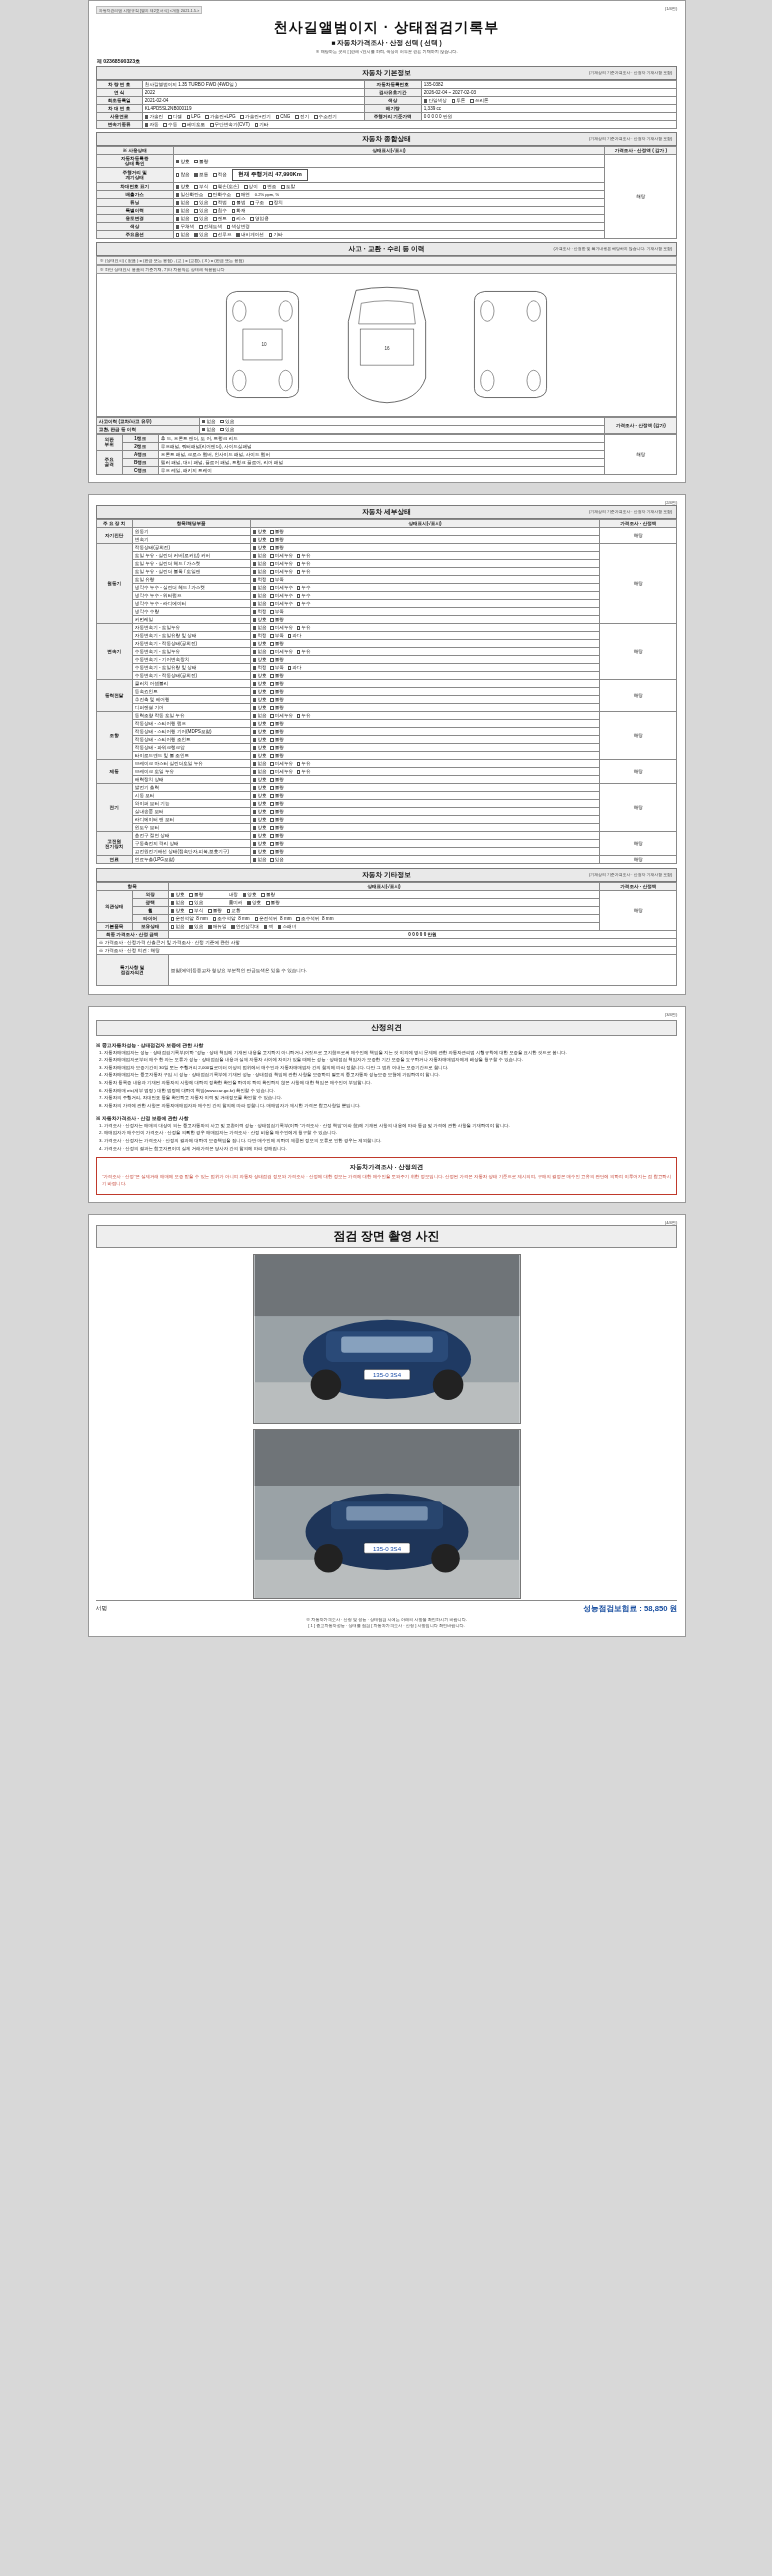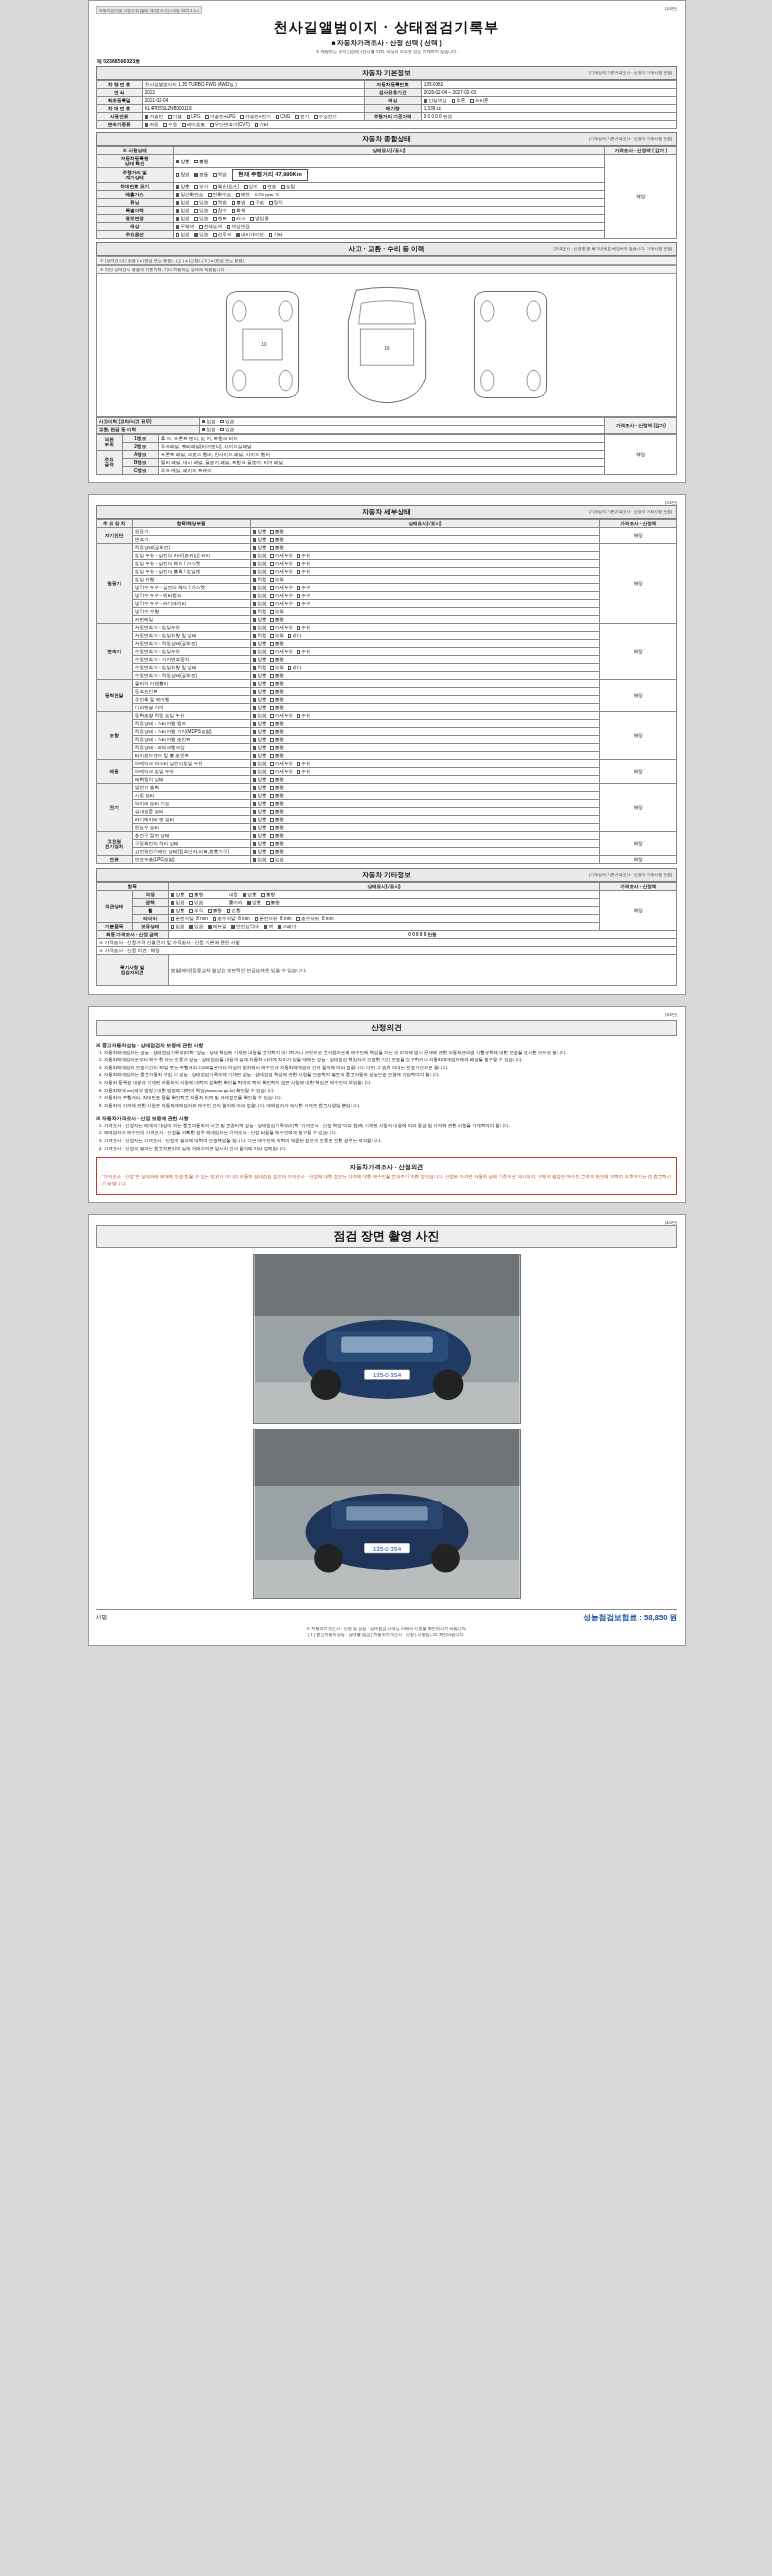--- a/index.html
+++ b/index.html
@@ -49,21 +49,21 @@
   .notice .sec { font-weight:bold; font-size:4.9px; margin:5.2px 0 2.1px 0; }
   .notice ol { margin:1px 0 1px 8.2px; padding:0; }
   .notice ol li { font-size:4.4px; line-height:1.5; margin-bottom:1px; text-align:justify;}
   .redbox { border:1px solid #c0392b; padding:4.1px 5.2px; margin-top:5.2px; }
   .redbox .t { text-align:center; font-weight:bold; font-size:6.2px; margin-bottom:2.6px; }
   .redbox p { font-size:4.4px; line-height:1.5; }
   .red { color:#c0392b; }
   .photo-title { text-align:center; font-weight:bold; font-size:12px; border:0.5px solid #8a8a8a; background:#eee; padding:2.1px; margin-bottom:5.2px;}
   .photos { display:flex; flex-direction:column; align-items:center; gap:5.2px; }
   .photo { width:268px; height:170px; border:0.5px solid #777; position:relative; overflow:hidden; }
-  .sign-row { display:flex; justify-content:space-between; align-items:center; border-top:0.5px solid #8a8a8a; margin-top:10px; padding-top:3.1px;}
+  .sign-row { display:flex; justify-content:space-between; align-items:center; border-top:0.5px solid #8a8a8a; margin-top:1px; padding-top:3.1px;}
   .fee { color:#1a4fa0; font-weight:bold; font-size:7.7px; }
   .footer-note { text-align:center; font-size:4.1px; color:#333; margin-top:3.1px; line-height:1.5;}
 </style>
 </head>
 <body>
 
 <div class="page">
   <div class="page-top-note">
     <span class="left">자동차관리법 시행규칙 [별지 제2호서식] &lt;개정 2021.1.5.&gt;</span>
     <span>(1/4면)</span>

